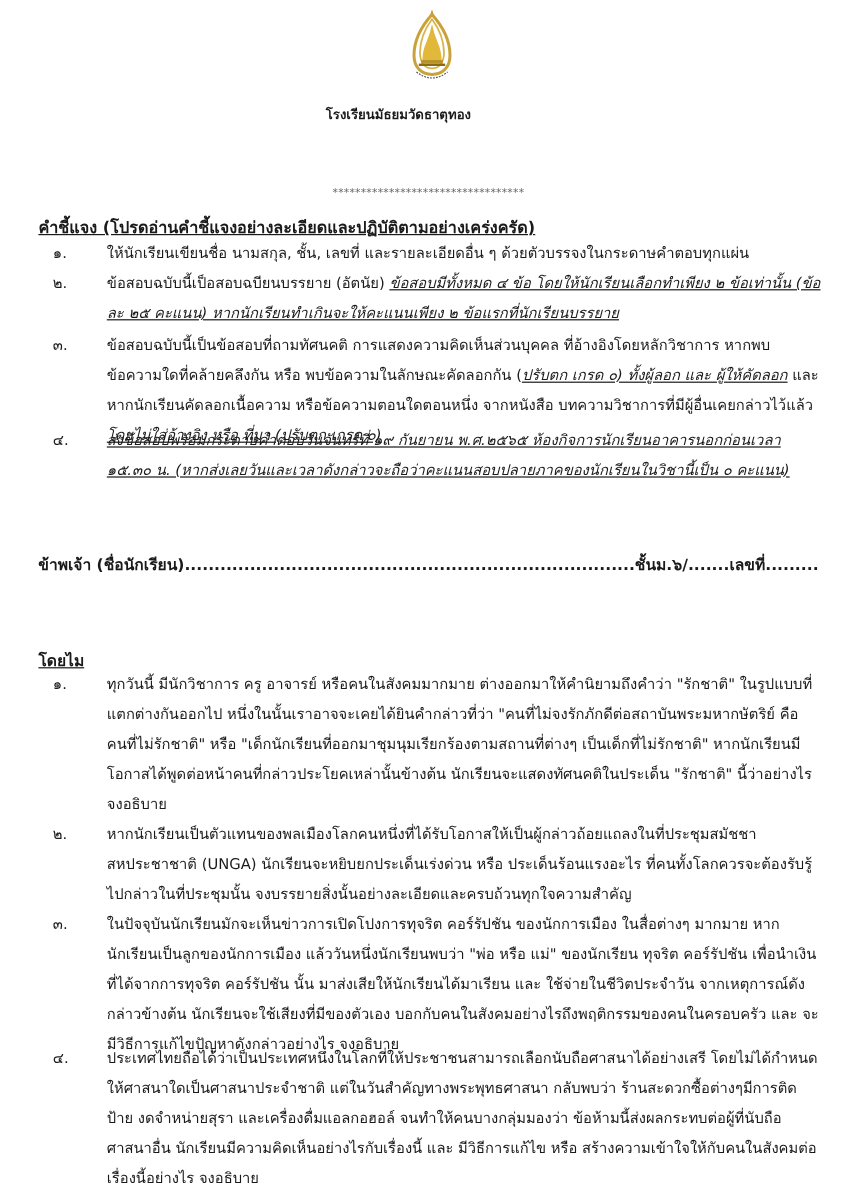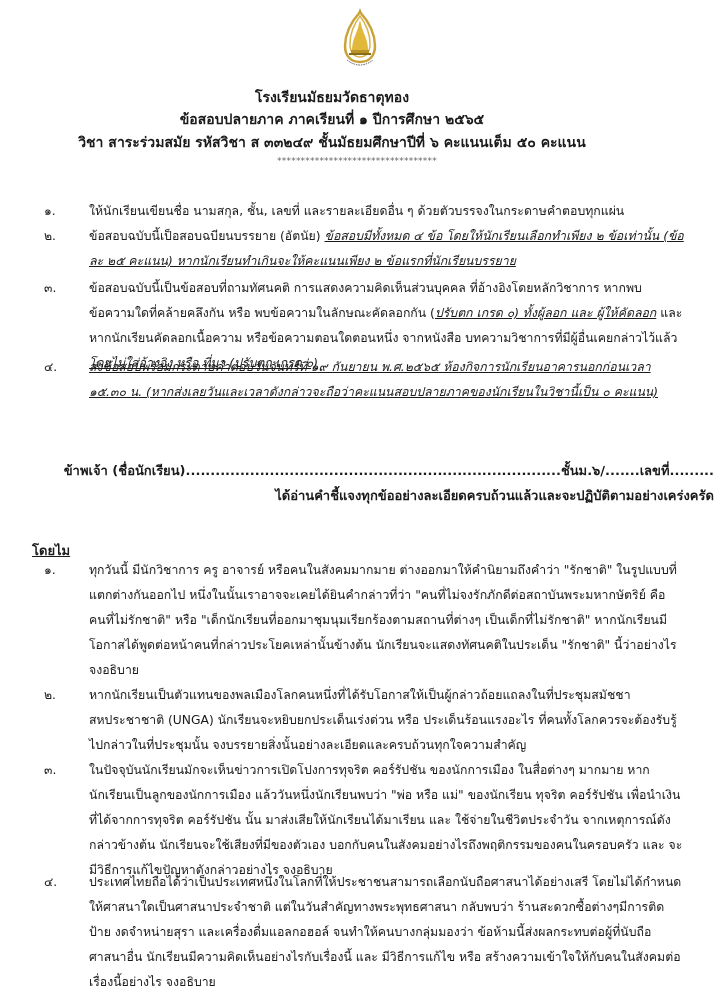--- a/index.html
+++ b/index.html
@@ -1,50 +1,49 @@
 <!DOCTYPE html>
 <html><head>
 <meta charset="utf-8">
 <style>
   html, body { margin: 0; padding: 0; background: #ffffff; }
   body { width: 714px; height: 1000px; overflow: hidden; font-family: "DejaVu Sans", "Liberation Sans", sans-serif; color: #1a1a1a; position: relative; }
   .page { position: absolute; left: 0; top: 0; width: 714px; height: 1000px; }
   .logo { position: absolute; left: 335px; top: 6px; width: 50px; height: 64px; }
-  .header-line { position: absolute; left: 0; width: 664px; text-align: center; font-weight: bold; font-size: 14px; white-space: nowrap; }
+  .header-line { position: absolute; left: 0; width: 664px; text-align: center; font-weight: bold; font-size: 11px; white-space: nowrap; }
   .stars { position: absolute; left: 0; width: 714px; text-align: center; font-size: 9px; color: #666; letter-spacing: 0.2px; }
   .section-title { position: absolute; left: 32px; font-weight: bold; font-size: 13.5px; text-decoration: underline; white-space: nowrap; }
   .item { position: absolute; left: 44px; width: 640px; font-size: 12.3px; line-height: 25px; }
   .item .num { position: absolute; left: 0; top: 0; width: 22px; }
   .item .body { margin-left: 45px; }
   .u { text-decoration: underline; font-style: italic; }
-  .pledge { position: absolute; left: 0; width: 714px; text-align: right; font-weight: bold; font-size: 13px; white-space: nowrap; }
+  .pledge { position: absolute; left: 0; width: 714px; text-align: center; font-weight: bold; font-size: 13px; white-space: nowrap; }
   .q-title { position: absolute; left: 32px; font-weight: bold; font-size: 13px; text-decoration: underline; }
 </style>
 </head>
 <body>
 
 <div class="page">
 
   <div class="logo">
     <svg width="50" height="64" viewBox="0 0 50 64">
       <path d="M25 2 L27 8 L25 6 L23 8 Z" fill="#b8922a"></path>
       <path d="M25 6 C16 16 10 28 10 40 C10 50 16 56 25 56 C34 56 40 50 40 40 C40 28 34 16 25 6 Z" fill="none" stroke="#c9a23a" stroke-width="2.5"></path>
       <path d="M25 10 C19 18 15 28 15 38 C15 46 19 51 25 51 C31 51 35 46 35 38 C35 28 31 18 25 10 Z" fill="none" stroke="#d9b44a" stroke-width="1.5"></path>
       <path d="M25 14 L27 22 L30 30 C32 34 33 40 33 44 L17 44 C17 40 18 34 20 30 L23 22 Z" fill="#e2b83a"></path>
       <rect x="16" y="44" width="18" height="3" fill="#b8922a"></rect>
       <rect x="14" y="47" width="22" height="2" fill="#8a6a14"></rect>
       <path d="M12 54 Q25 64 38 54" fill="none" stroke="#555" stroke-width="1" stroke-dasharray="1.5 1"></path>
     </svg>
   </div>
 
   <div class="header-line" style="top:86px;">โรงเรียนมัธยมวัดธาตุทอง</div>
-  <div class="header-line" style="top:108px;">ข้อสอบปลายภาค ภาคเรียนที่ ๑ ปีการศึกษา ๒๕๖๕</div>
-  <div class="header-line" style="top:131px;">วิชา สาระร่วมสมัย รหัสวิชา ส ๓๓๒๔๙ ชั้นมัธยมศึกษาปีที่ ๖ คะแนนเต็ม ๕๐ คะแนน</div>
   <div class="stars" style="top:156px;">**********************************</div>
 
+  <div class="section-title" style="top:178px;">คำชี้แจง (โปรดอ่านคำชี้แจงอย่างละเอียดและปฏิบัติตามอย่างเคร่งครัด)</div>
 
   <div class="item" style="top:199px;">
     <span class="num">๑.</span>
     <div class="body"><span>ให้นักเรียนเขียนชื่อ นามสกุล, ชั้น, เลขที่ และรายละเอียดอื่น ๆ ด้วยตัวบรรจงในกระดาษคำตอบทุกแผ่น</span></div>
   </div>
 
   <div class="item" style="top:224px;">
     <span class="num">๒.</span>
     <div class="body"><span>ข้อสอบฉบับนี้เป็อสอบฉบียนบรรยาย (อัตนัย) </span><span class="u">ข้อสอบมีทั้งหมด ๔ ข้อ โดยให้นักเรียนเลือกทำเพียง ๒ ข้อเท่านั้น (ข้อละ ๒๕ คะแนน) หากนักเรียนทำเกินจะให้คะแนนเพียง ๒ ข้อแรกที่นักเรียนบรรยาย</span></div>
   </div>
@@ -53,21 +52,20 @@
     <span class="num">๓.</span>
     <div class="body"><span>ข้อสอบฉบับนี้เป็นข้อสอบที่ถามทัศนคติ การแสดงความคิดเห็นส่วนบุคคล ที่อ้างอิงโดยหลักวิชาการ หากพบข้อความใดที่คล้ายคลึงกัน หรือ พบข้อความในลักษณะคัดลอกกัน (</span><span class="u">ปรับตก เกรด ๐) ทั้งผู้ลอก และ ผู้ให้คัดลอก</span><span> และ หากนักเรียนคัดลอกเนื้อความ หรือข้อความตอนใดตอนหนึ่ง จากหนังสือ บทความวิชาการที่มีผู้อื่นเคยกล่าวไว้แล้ว </span><span class="u">โดยไม่ใส่อ้างอิง หรือ ที่มา (ปรับตก เกรด ๐)</span></div>
   </div>
 
   <div class="item" style="top:355px;">
     <span class="num">๔.</span>
     <div class="body"><span class="u">ส่งข้อสอบพร้อมกระดาษคำตอบวันจันทร์ที่ ๑๙ กันยายน พ.ศ.๒๕๖๕ ห้องกิจการนักเรียนอาคารนอกก่อนเวลา ๑๕.๓๐ น. (หากส่งเลยวันและเวลาดังกล่าวจะถือว่าคะแนนสอบปลายภาคของนักเรียนในวิชานี้เป็น ๐ คะแนน)</span></div>
   </div>
 
   <div class="pledge" style="top:460px;">ข้าพเจ้า (ชื่อนักเรียน)............................................................................ชั้นม.๖/.......เลขที่.........</div>
-  <div class="pledge" style="top:485px;">ได้อ่านคำชี้แจงทุกข้ออย่างละเอียดครบถ้วนแล้วและจะปฏิบัติตามอย่างเคร่งครัด</div>
 
   <div class="q-title" style="top:540px;">โดยไม</div>
 
   <div class="item" style="top:558px;">
     <span class="num">๑.</span>
     <div class="body"><span>ทุกวันนี้ มีนักวิชาการ ครู อาจารย์ หรือคนในสังคมมากมาย ต่างออกมาให้คำนิยามถึงคำว่า "รักชาติ" ในรูปแบบที่แตกต่างกันออกไป หนึ่งในนั้นเราอาจจะเคยได้ยินคำกล่าวที่ว่า "คนที่ไม่จงรักภักดีต่อสถาบันพระมหากษัตริย์ คือ คนที่ไม่รักชาติ" หรือ "เด็กนักเรียนที่ออกมาชุมนุมเรียกร้องตามสถานที่ต่างๆ เป็นเด็กที่ไม่รักชาติ" หากนักเรียนมีโอกาสได้พูดต่อหน้าคนที่กล่าวประโยคเหล่านั้นข้างต้น นักเรียนจะแสดงทัศนคติในประเด็น "รักชาติ" นี้ว่าอย่างไร จงอธิบาย</span></div>
   </div>
 
   <div class="item" style="top:683px;">
     <span class="num">๒.</span>

